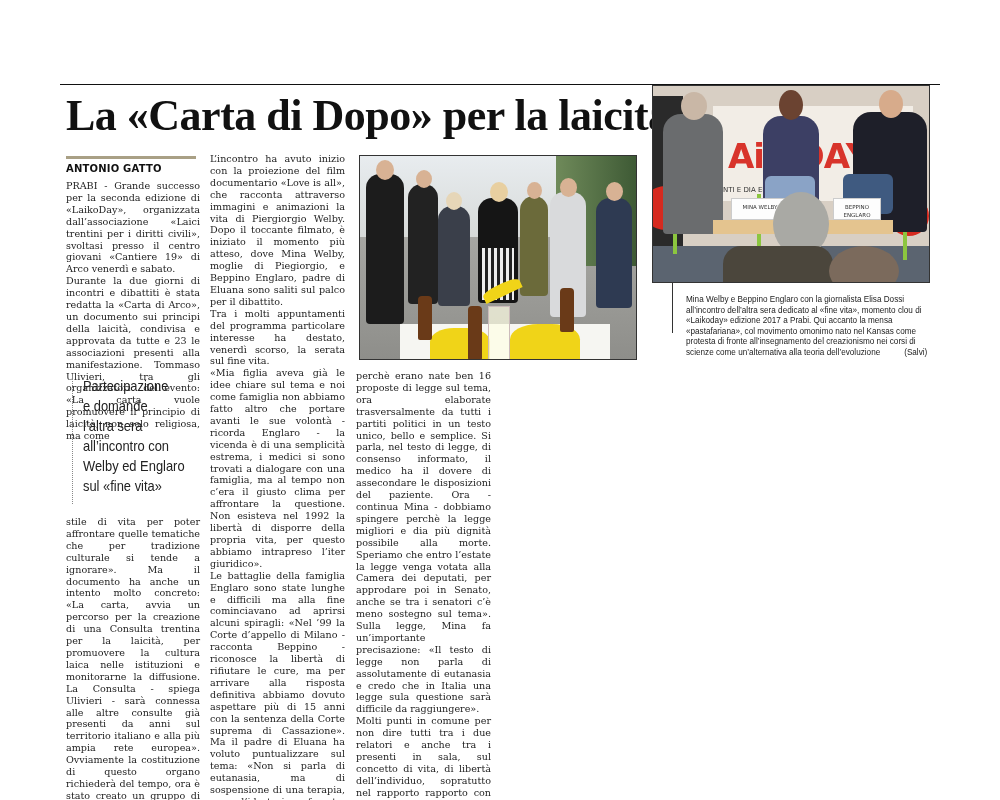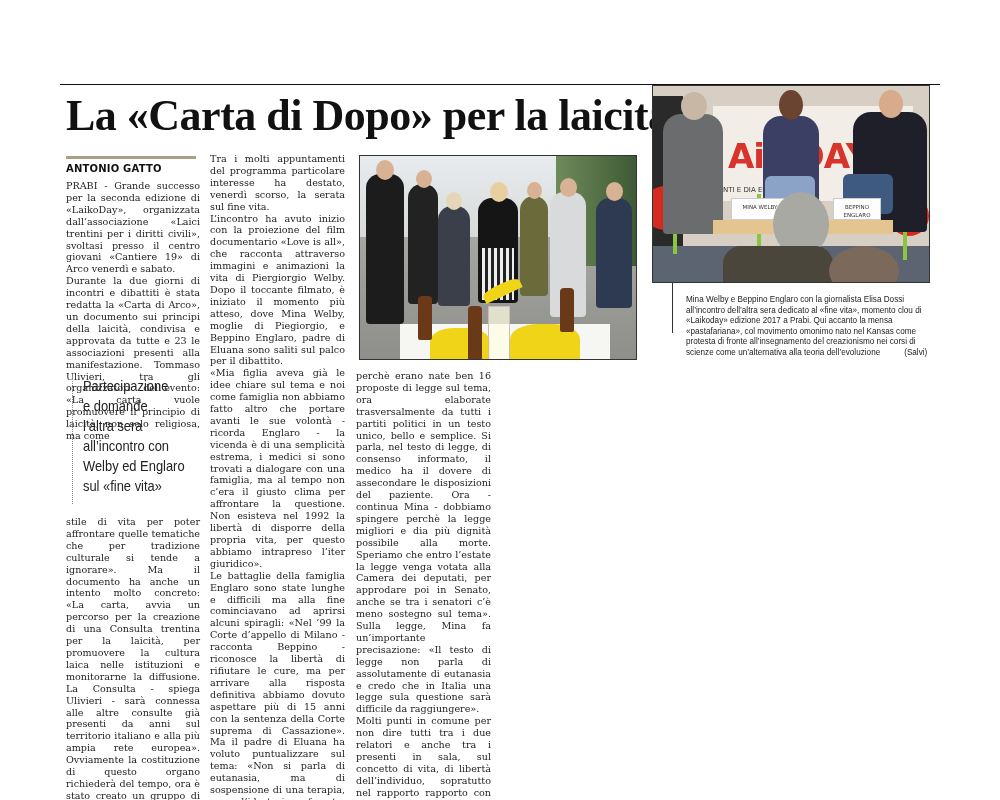--- a/index.html
+++ b/index.html
@@ -84,22 +84,22 @@
   <p>all’incontro con</p>
   <p>Welby ed Englaro</p>
   <p>sul «fine vita»</p>
 </div>
 
 <div class="col col1b">
   <p>stile di vita per poter affrontare quelle tematiche che per tradizione culturale si tende a ignorare». Ma il documento ha anche un intento molto concreto: «La carta, avvia un percorso per la creazione di una Consulta trentina per la laicità, per promuovere la cultura laica nelle istituzioni e monitorarne la diffusione. La Consulta - spiega Ulivieri - sarà connessa alle altre consulte già presenti da anni sul territorio italiano e alla più ampia rete europea». Ovviamente la costituzione di questo organo richiederà del tempo, ora è stato creato un gruppo di lavoro che avrà il compito di realizzare, con le</p>
 </div>
 
 <div class="col col2">
+  <p>L’incontro ha avuto inizio con la proiezione del film documentario «Love is all», che racconta attraverso immagini e animazioni la vita di Piergiorgio Welby. Dopo il toccante filmato, è iniziato il momento più atteso, dove Mina Welby, moglie di Piegiorgio, e Beppino Englaro, padre di Eluana sono saliti sul palco per il dibattito.</p>
   <p>Tra i molti appuntamenti del programma particolare interesse ha destato, venerdì scorso, la serata sul fine vita.</p>
-  <p>L’incontro ha avuto inizio con la proiezione del film documentario «Love is all», che racconta attraverso immagini e animazioni la vita di Piergiorgio Welby. Dopo il toccante filmato, è iniziato il momento più atteso, dove Mina Welby, moglie di Piegiorgio, e Beppino Englaro, padre di Eluana sono saliti sul palco per il dibattito.</p>
   <p>«Mia figlia aveva già le idee chiare sul tema e noi come famiglia non abbiamo fatto altro che portare avanti le sue volontà - ricorda Englaro - la vicenda è di una semplicità estrema, i medici si sono trovati a dialogare con una famiglia, ma al tempo non c’era il giusto clima per affrontare la questione. Non esisteva nel 1992 la libertà di disporre della propria vita, per questo abbiamo intrapreso l’iter giuridico».</p>
   <p>Le battaglie della famiglia Englaro sono state lunghe e difficili ma alla fine cominciavano ad aprirsi alcuni spiragli: «Nel ’99 la Corte d’appello di Milano - racconta Beppino - riconosce la libertà di rifiutare le cure, ma per arrivare alla risposta definitiva abbiamo dovuto aspettare più di 15 anni con la sentenza della Corte suprema di Cassazione». Ma il padre di Eluana ha voluto puntualizzare sul tema: «Non si parla di eutanasia, ma di sospensione di una terapia, come l’idratazione forzata. Come genitori - continua Beppino - abbiamo avuto il privilegio di avere una perla di figlia, quindi, il grazie per questi traguardi va a lei».</p>
 
 </div>
 
 <div class="photo photo1">
   <div class="p1-sky"></div>
   <div class="p1-road"></div>
   <div class="p1-trees"></div>
   <div class="p1-person" style="left:6px;top:18px;width:38px;height:150px;background:#1c1c1c;"></div>

